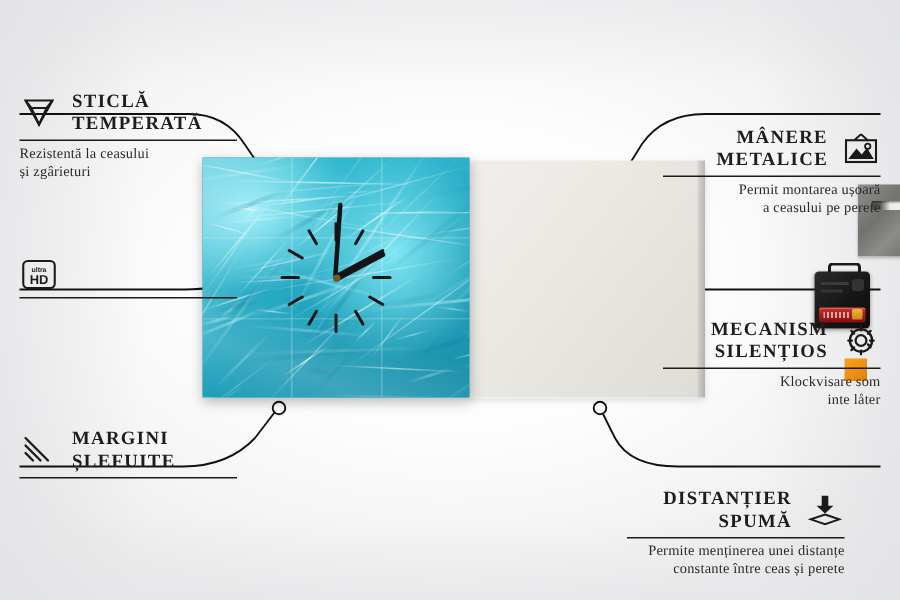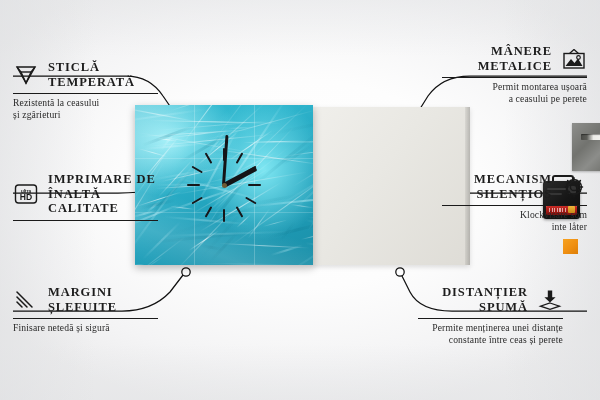--- a/index.html
+++ b/index.html
@@ -17,21 +17,21 @@
     content:"";position:absolute;inset:0;
     background:
       linear-gradient(90deg, rgba(222,223,225,.55) 0%, rgba(255,255,255,0) 16%, rgba(255,255,255,0) 84%, rgba(222,223,225,.55) 100%),
       linear-gradient(180deg, rgba(228,229,231,.45) 0%, rgba(255,255,255,0) 14%, rgba(255,255,255,0) 86%, rgba(226,227,229,.5) 100%);
     pointer-events:none;
   }
 
   
   .callout{position:absolute;}
   .co-head{display:flex;align-items:center;gap:9px;}
-  .co-head.right{justify-content:flex-end;}
+  .co-head.right{justify-content:flex-end;margin-top:40px;}
   .co-title{
     font-family:"Liberation Serif", serif;
     font-size:12.5px;font-weight:700;color:#1d1d1d;
     letter-spacing:.9px;line-height:14.5px;text-transform:uppercase;
     white-space:pre-line;
   }
   .co-title.right{text-align:right;}
   .rule{
     height:0;border-top:1.3px solid #1a1a1a;margin-top:4px;
   }
@@ -389,40 +389,37 @@
 și zgârieturi</div>
   </div>
 
   <div class="callout" style="left:13px;top:172px;width:145px;">
     <div class="co-head">
       <svg class="ico" width="26" height="22" viewBox="0 0 26 22">
         <rect x="2.5" y="2" width="21" height="18" rx="3" ry="3" fill="none" stroke="#1a1a1a" stroke-width="1.4"></rect>
         <text x="13" y="9.6" text-anchor="middle" font-family="Liberation Sans, sans-serif" font-size="4.6" font-weight="700" fill="#1a1a1a">ultra</text>
         <text x="13" y="17" text-anchor="middle" font-family="Liberation Sans, sans-serif" font-size="8.6" font-weight="700" fill="#1a1a1a">HD</text>
       </svg>
-      <div class="co-title">IMPRIMARE DE
-ÎNALTĂ CALITATE</div>
     </div>
     <div class="rule"></div>
   </div>
 
   <div class="callout" style="left:13px;top:285px;width:145px;">
     <div class="co-head">
       <svg class="ico" width="26" height="22" viewBox="0 0 26 22">
         <g stroke="#1a1a1a" stroke-width="1.5" stroke-linecap="round">
           <path d="M4 3 L19 18"></path>
           <path d="M4 8 L14 18"></path>
           <path d="M4 13 L9 18"></path>
         </g>
       </svg>
       <div class="co-title">MARGINI
 ȘLEFUITE</div>
     </div>
     <div class="rule"></div>
-    <div class="co-sub">Finisare netedă și sigură</div>
   </div>
 
   <div class="callout" style="left:442px;top:44px;width:145px;">
     <div class="co-head right">
       <div class="co-title right">MÂNERE
 METALICE</div>
       <svg class="ico" width="26" height="22" viewBox="0 0 26 22">
         <path d="M13 1.5 L8.5 5.5 M13 1.5 L17.5 5.5" stroke="#1a1a1a" stroke-width="1.3" fill="none"></path>
         <rect x="3" y="5.5" width="20" height="14.5" fill="none" stroke="#1a1a1a" stroke-width="1.4"></rect>
         <path d="M4.5 18 L10 11 L13.5 15 L17 10.5 L21.5 18 Z" fill="#1a1a1a"></path>

